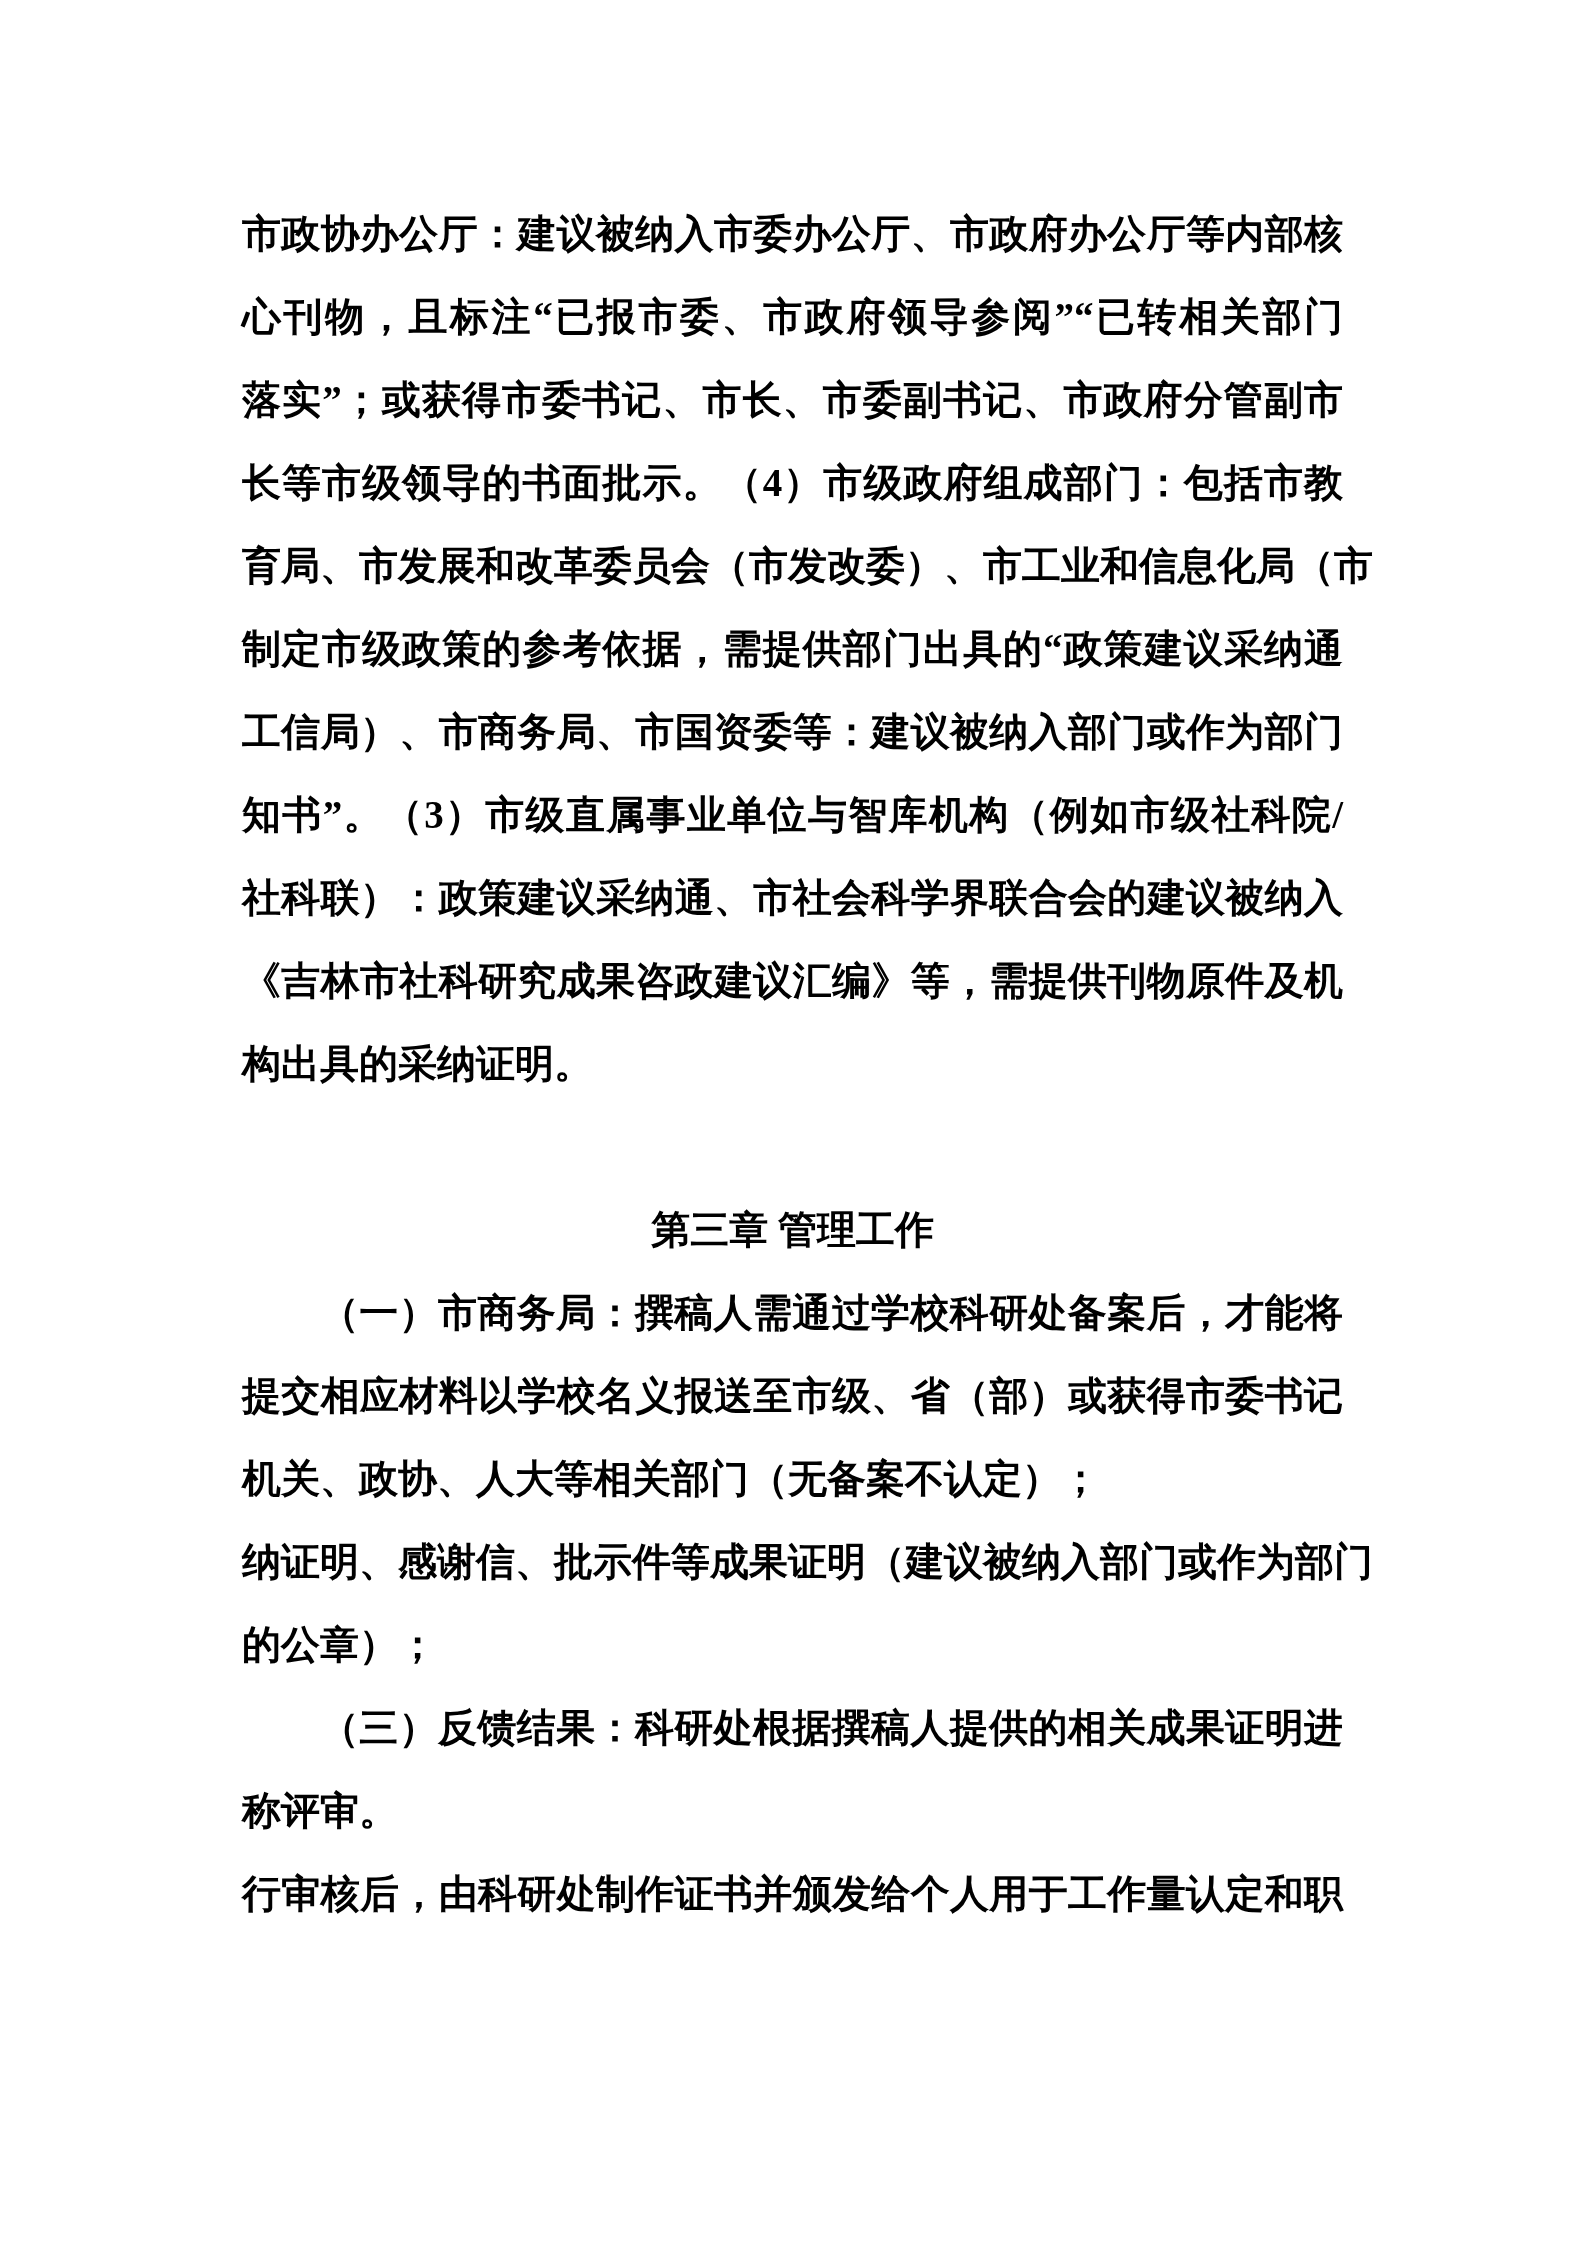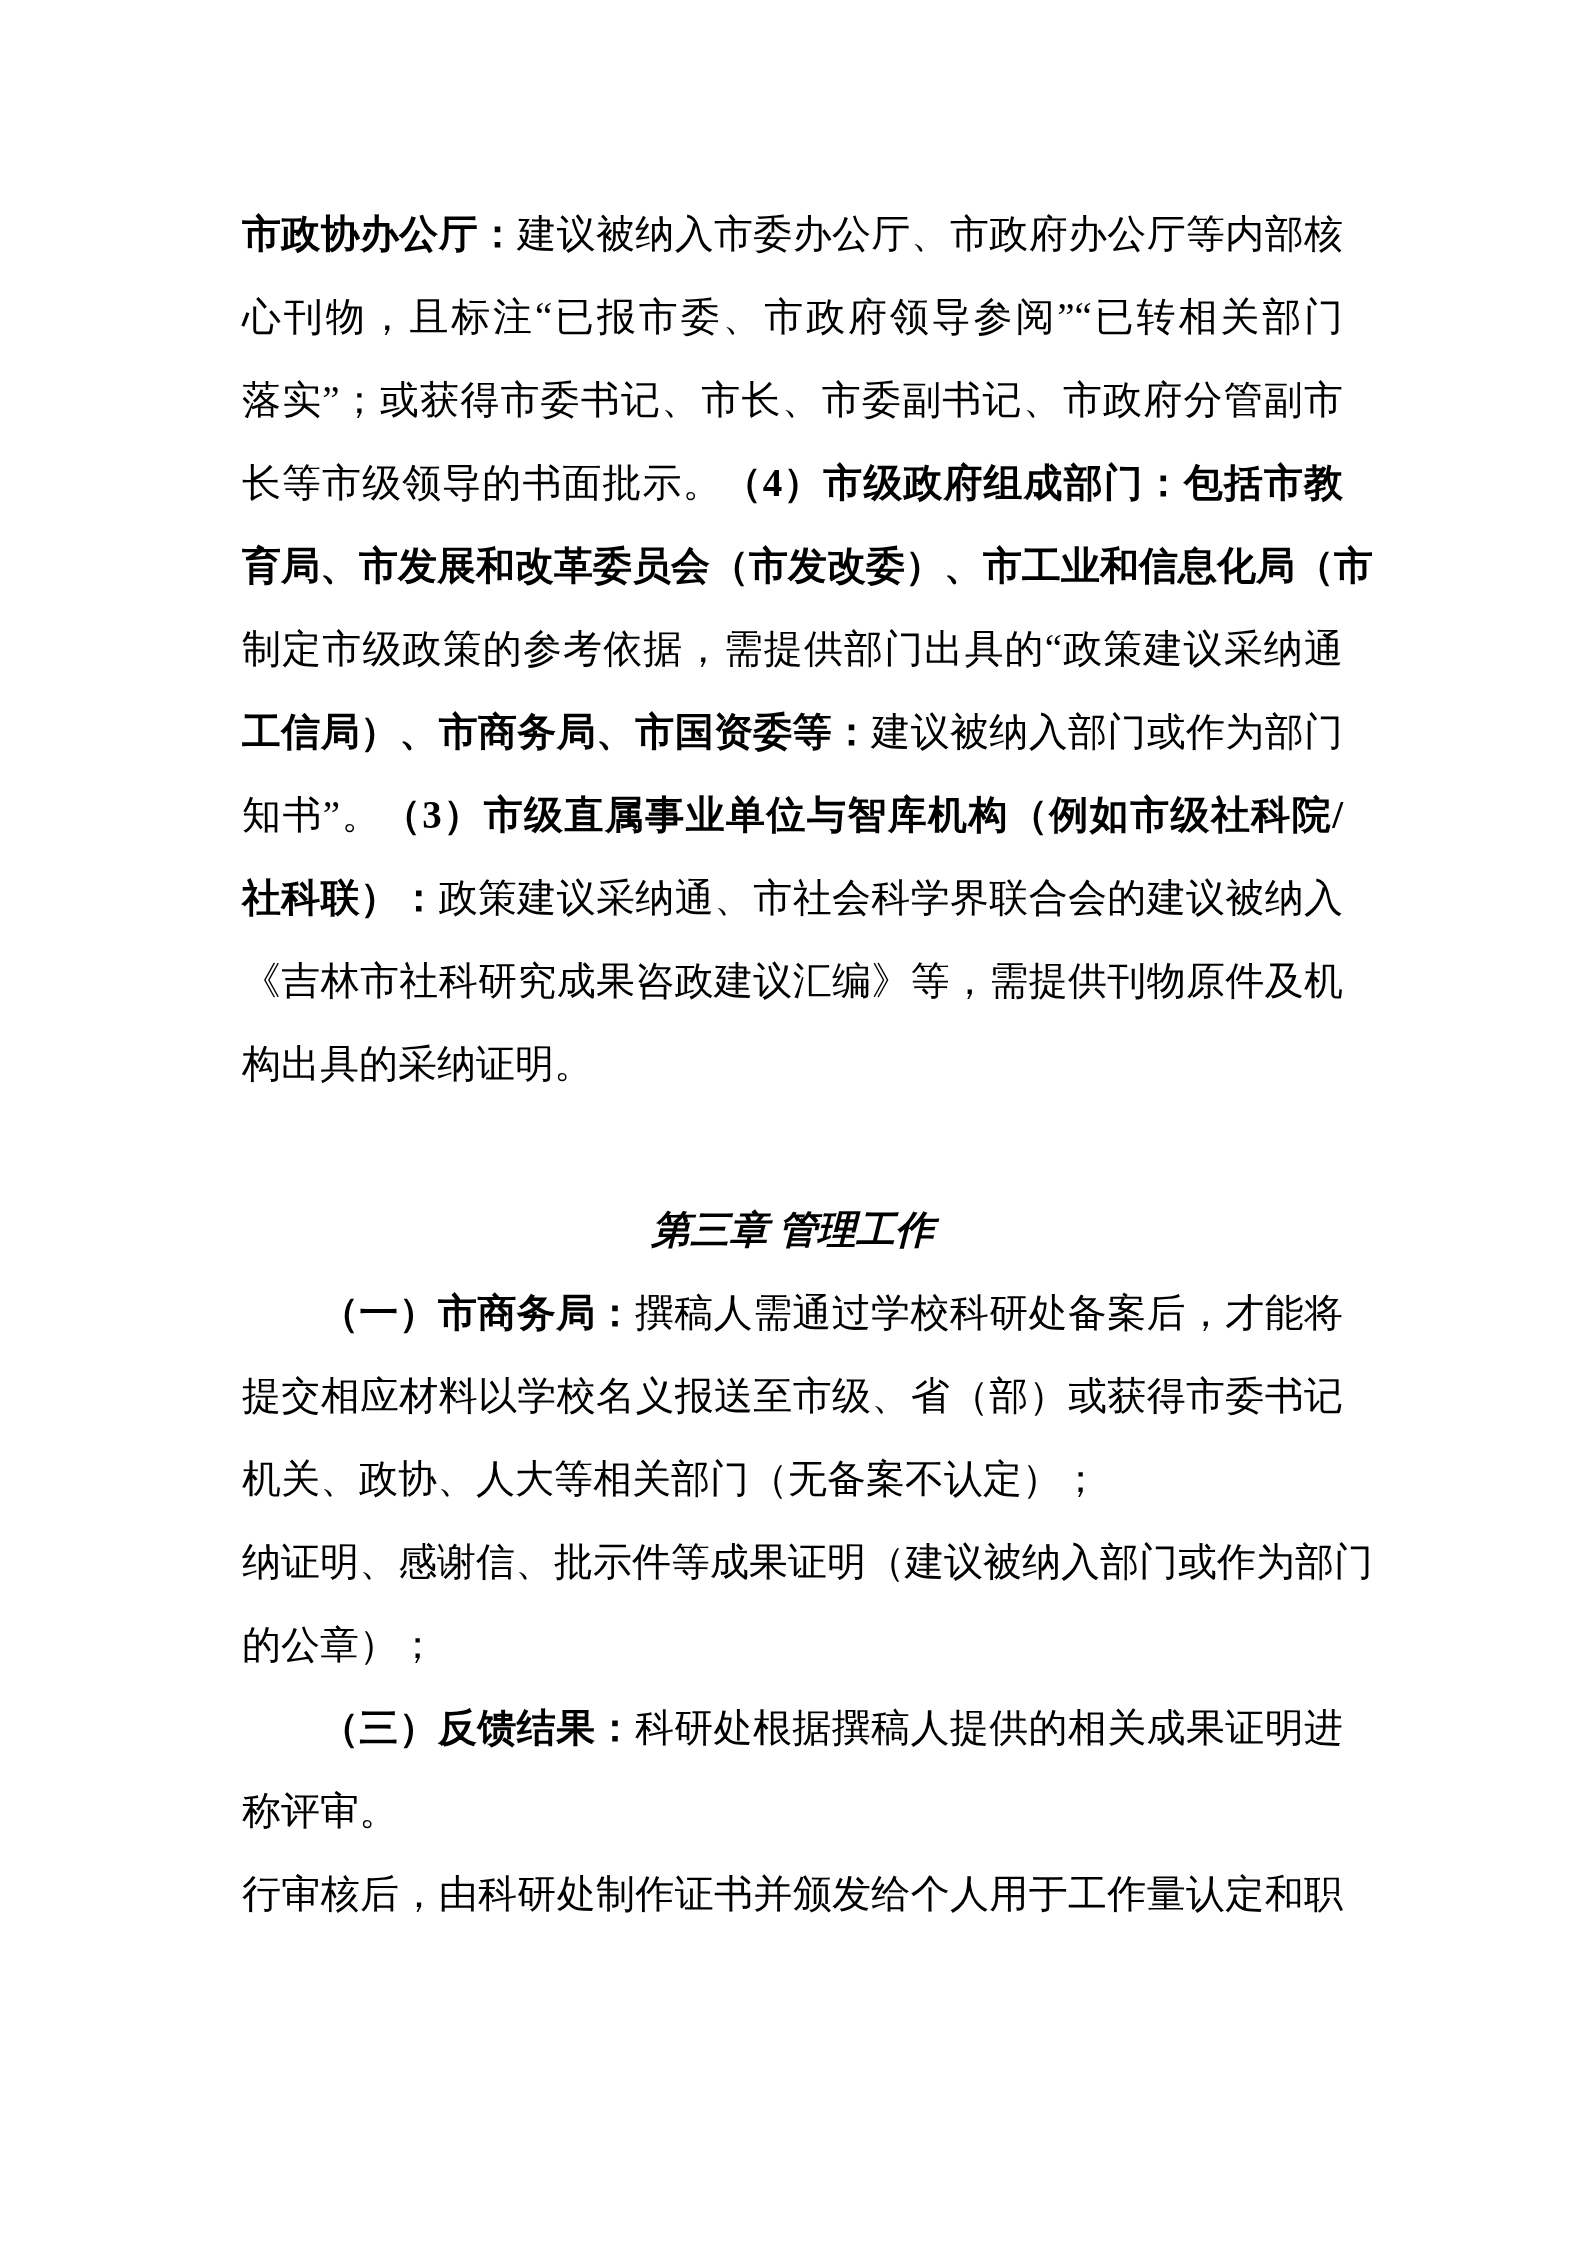--- a/index.html
+++ b/index.html
@@ -29,26 +29,25 @@
     white-space: nowrap;
     letter-spacing: 0;
   }
   
   .line.j {
     text-align: justify;
     text-align-last: justify;
   }
   
   .line.ind { text-indent: 78px; }
-  .seg { font-weight: normal; }
+  .seg { font-weight: bold; }
   .seg.bold, .heading { font-weight: bold; }
   .heading {
     text-align: center;
     text-align-last: center;
-    font-style: italic;
   }
   .gap-before { margin-top: 83px; }
 </style>
 </head>
 <body style="background: rgb(255, 255, 255); color: rgb(0, 0, 0);">
 
 <div class="page">
   <div>
       <div class="paragraph">
         <div class="line j"><span class="seg bold">市政协办公厅：</span><span class="seg">建议被纳入市委办公厅、市政府办公厅等内部核</span></div>

